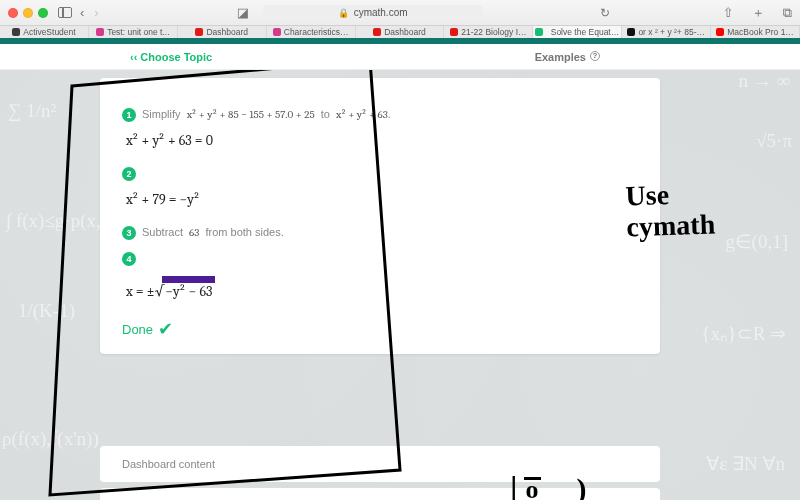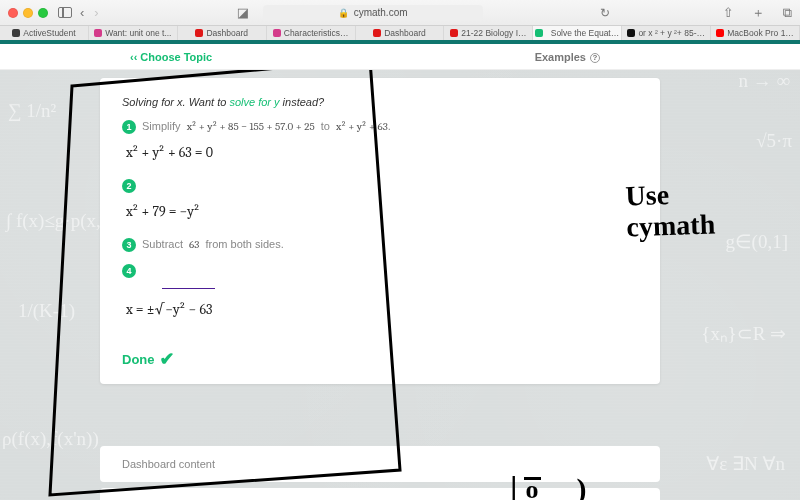--- a/index.html
+++ b/index.html
@@ -46,21 +46,21 @@
 }
 .lock-icon { font-size: 9px; }
 .refresh-icon { position:absolute; right:190px; font-size:12px; color:#777; }
 .spacer { flex: 1; }
 .share-icon, .plus-icon, .tabs-icon { font-size: 13px; color: #777; margin-left: 12px; cursor: pointer; }
 
 
 .tab-bar {
   height: 18px;
   background: #e8e8e8;
-  border-bottom: 4px solid #0f766e;
+  border-bottom: 6px solid #0f766e;
   display: flex;
   font-size: 8.5px;
   color: #555;
 }
 .tab {
   flex: 1;
   display: flex;
   align-items: center;
   justify-content: center;
   gap: 3px;
@@ -82,21 +82,21 @@
   height: 26px;
   background: #fff;
   color: #333;
   display: flex;
   align-items: center;
   border-bottom: 1px solid #eee;
   font-size: 11px;
   font-weight: 600;
 }
 .page-nav .left { color:#15be74; margin-left:130px; cursor:pointer; display:flex; align-items:center; gap:3px;}
-.page-nav .right { margin-left:auto; margin-right:200px; color:#777; cursor:pointer; display:flex; align-items:flex-end; gap:4px;}
+.page-nav .right { margin-left:auto; margin-right:200px; color:#777; cursor:pointer; display:flex; align-items:flex-start; gap:4px;}
 
 
 .board {
   position: absolute;
   left: 0; right: 0; top: 70px; bottom: 0;
   background: #d8dcdc;
   background-image:
     repeating-linear-gradient(0deg, rgba(255,255,255,.04) 0 1px, transparent 1px 3px),
     radial-gradient(circle at 20% 30%, rgba(255,255,255,.12), transparent 60%),
     radial-gradient(circle at 80% 70%, rgba(255,255,255,.10), transparent 55%);
@@ -154,28 +154,28 @@
 }
 .step-text .math { font-family: Cambria, Georgia, serif; color:#555; }
 .step-result {
   margin: 10px 0 18px 4px;
   font-family: Cambria, Georgia, serif;
   font-size: 14px;
   color: #222;
 }
 .sqrt {
   display: inline-block;
-  border-top: 1px solid #4c1d95;
-  padding: 12px 3px;
+  border-top: 7px solid #4c1d95;
+  padding: 0 3px;
 }
 .sqrt-sign { font-size: 15px; margin-right: -2px; }
 
 .done {
   color: #15be74;
-  font-weight: 700;
+  font-weight: 400;
   font-size: 13px;
   display: flex;
   align-items: center;
   gap: 5px;
   margin-top: 6px;
 }
 .check { color:#15be74; font-size: 18px; }
 
 .sponsored {
   position: absolute;
@@ -246,21 +246,21 @@
   <span class="tabs-icon">⧉</span>
 </div>
 
 <div class="tab-bar" id="tab-bar">
     <div class="tab">
       <span class="tab-fav" style="background: rgb(60, 60, 60);"></span>
       <span>ActiveStudent</span>
     </div>
     <div class="tab">
       <span class="tab-fav" style="background: rgb(212, 59, 138);"></span>
-      <span>Want: unit one t...</span>
+      <span>Test: unit one t...</span>
     </div>
     <div class="tab">
       <span class="tab-fav" style="background: rgb(224, 24, 24);"></span>
       <span>Dashboard</span>
     </div>
     <div class="tab">
       <span class="tab-fav" style="background: rgb(212, 59, 138);"></span>
       <span>Characteristics…</span>
     </div>
     <div class="tab">
@@ -302,24 +302,20 @@
   <div class="chalk" style="right:10px; top:0px;">n → ∞</div>
   <div class="chalk" style="right:8px; top:60px;">√5·π</div>
   <div class="chalk" style="left:6px; top:140px;">∫ f(x)≤g·p(x,x)</div>
   <div class="chalk" style="right:12px; top:160px;">g∈(0,1]</div>
   <div class="chalk" style="right:14px; top:250px;">{xₙ}⊂R ⇒</div>
   <div class="chalk" style="left:2px; bottom:50px;">ρ(f(x),f(x'n))</div>
   <div class="chalk" style="right:15px; bottom:25px;">∀ε ∃N ∀n</div>
   <div class="chalk" style="left:18px; top:230px;">1/(K-1)</div>
 
   <div class="card">
-    <div class="solving-for">
-      <span>Solving for x. Want to</span>
-      <a>solve for y</a><span> instead?</span>
-    </div>
 
     <div class="step">
       <div class="step-head">
         <span class="step-num">1</span>
         <span class="step-text">
           <span>Simplify</span>&nbsp;
           <span class="math">x² + y² + 85 − 155 + 57.0 + 25</span>&nbsp;
           <span>to</span>&nbsp;
           <span class="math">x² + y² + 63</span>.
         </span>

